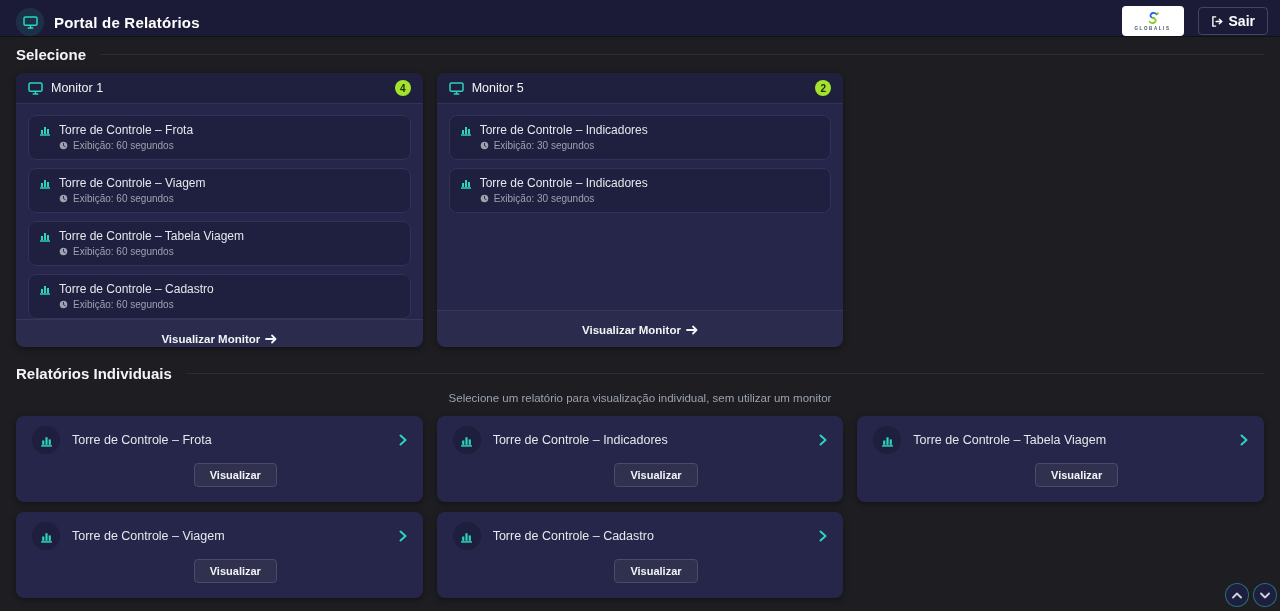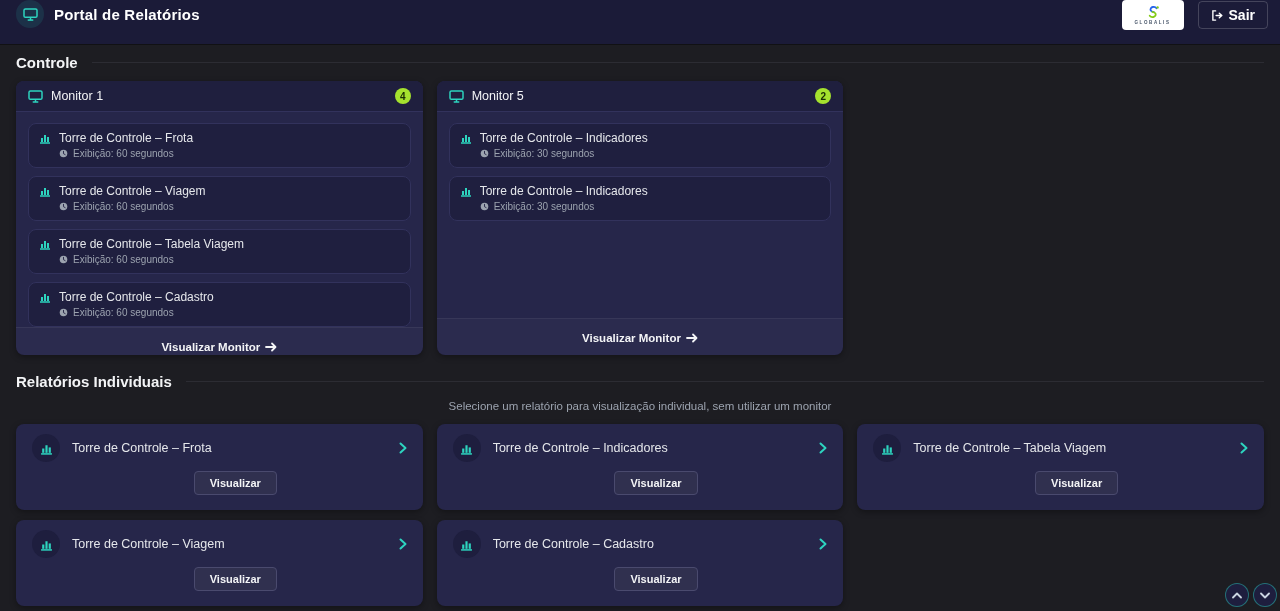--- a/index.html
+++ b/index.html
@@ -4,22 +4,22 @@
 <style>
   * { margin:0; padding:0; box-sizing:border-box; }
   html,body { width:1280px; height:611px; overflow:hidden; }
   body {
     font-family:"Liberation Sans", sans-serif;
     background:#1d1d22;
     color:#e5e7eb;
   }
   
   .topbar {
-    height:44px; background:#1b1b38;
-    display:flex; align-items:flex-start; justify-content:space-between;
+    height:36px; background:#1b1b38;
+    display:flex; align-items:flex-end; justify-content:space-between;
     padding:0 12px 0 16px;
     box-shadow:0 1px 0 rgba(0,0,0,.4);
   }
   .topbar-left { display:flex; align-items:center; gap:10px; }
   .app-icon-wrap {
     width:28px; height:28px; border-radius:50%;
     background:rgba(45,212,191,.12);
     display:flex; align-items:center; justify-content:center;
   }
   .app-title { font-size:15px; font-weight:bold; color:#ffffff; letter-spacing:.2px; }
@@ -147,21 +147,21 @@
             <path d="M5.5 6h6M9 3.5L11.8 6 9 8.5" fill="none" stroke="#ffffff" stroke-width="1.5" stroke-linecap="round" stroke-linejoin="round"></path>
           </svg>
       </span>
       <span>Sair</span>
     </button>
   </div>
 </header>
 
 <main class="main">
   <div class="section-head">
-    <h2 class="section-title">Controle</h2>
+    <h2 class="section-title">Selecione</h2>
     <div class="section-rule"></div>
   </div>
 
   <div class="monitors-grid">
   <div class="monitor-card">
     <div class="monitor-card-header">
       <span>
         <svg width="15" height="13" viewBox="0 0 16 14">
               <rect x="1" y="1" width="14" height="9" rx="1.5" fill="none" stroke="#2dd4bf" stroke-width="1.6"></rect>
               <line x1="5" y1="13" x2="11" y2="13" stroke="#2dd4bf" stroke-width="1.6"></line>

